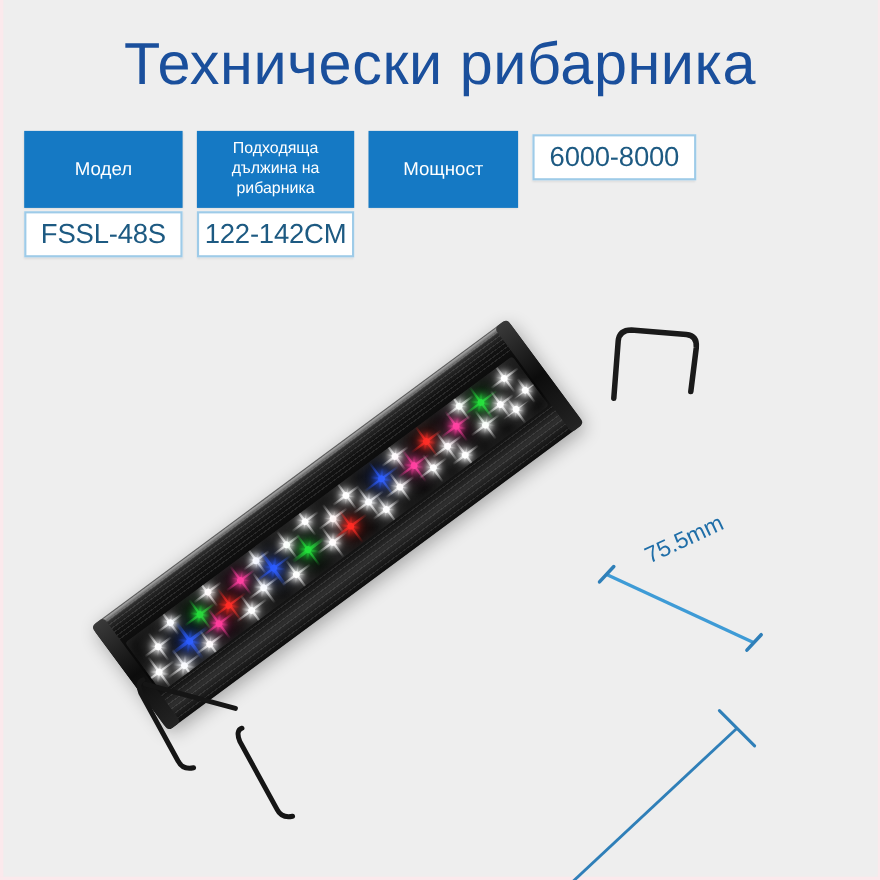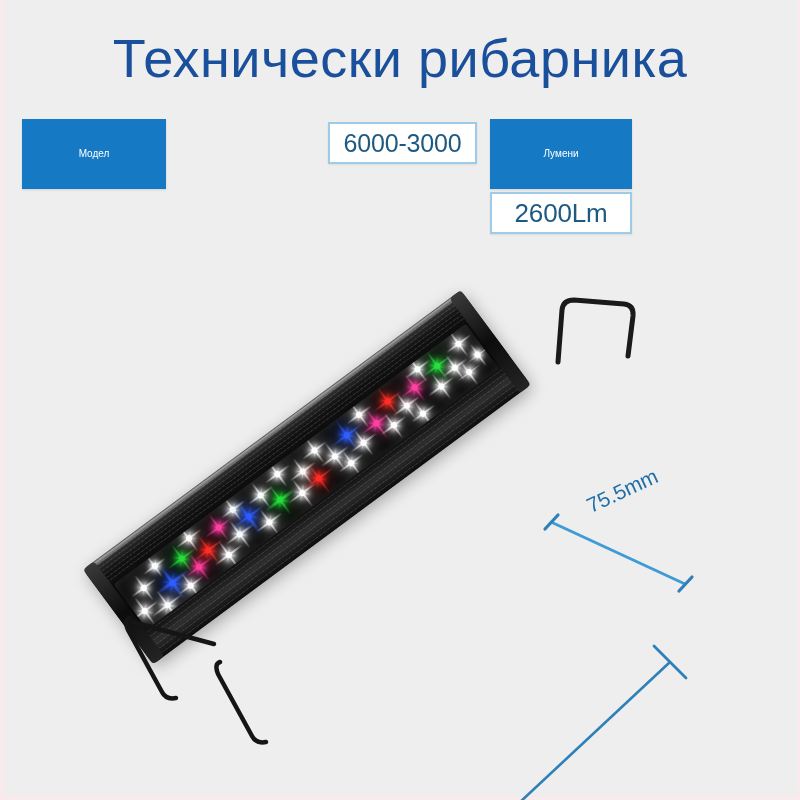--- a/index.html
+++ b/index.html
@@ -52,21 +52,21 @@
     color:#ffffff;
     height:70px;
     display:flex;
     align-items:center;
     justify-content:center;
     text-align:center;
     padding:2px 6px;
     line-height:1.22;
     box-shadow:0 1px 2px rgba(0,0,0,0.12);
   }
-  .spec-header .htxt { font-size:10px; font-weight:400; }
+  .spec-header .htxt { font-size:17px; font-weight:400; }
   .spec-col.c1 .spec-header .htxt,
   .spec-col.c3 .spec-header .htxt { font-size:14.5px; }
 
   .spec-value {
     background:#ffffff;
     border:2px solid #9ecbe8;
     height:42px;
     margin-top:3px;
     display:flex;
     align-items:center;
@@ -189,36 +189,40 @@
 <div class="edge-stripe bottom"></div>
 
 <div class="page-title">Технически рибарника</div>
 
 <div class="spec-table">
 
   <div class="spec-col c0">
     <div class="spec-header">
       <span class="htxt">Модел</span>
     </div>
-  </div>
-
+    <div class="spec-value">FSSL-48S</div>
+  </div>
+
+  <div class="spec-col c1">
+    <div class="spec-header">
+      <span class="htxt">Подходяща дължина на рибарника</span>
+    </div>
+    <div class="spec-value">122-142CM</div>
+  </div>
 
   <div class="spec-col c2">
+    <div class="spec-header">
+      <span class="htxt">Мощност</span>
+    </div>
   </div>
 
   <div class="spec-col c3">
-    <div class="spec-value">6000-3000</div>
-  </div>
-
-  <div class="spec-col c4">
-    <div class="spec-header">
-      <span class="htxt">Лумени</span>
-    </div>
-    <div class="spec-value">2600Lm</div>
-  </div>
+    <div class="spec-value">6000-8000</div>
+  </div>
+
 
 </div>
 
 <div class="product-stage">
 
   <div class="bracket" style="left:540px; top:40px;">
     <svg width="120" height="95" viewBox="0 0 120 95">
       <path d="M18 72 L22 20 Q23 10 34 10 L84 14 Q94 15 93 26 L88 66" fill="none" stroke="#1a1a1a" stroke-width="5" stroke-linecap="round" stroke-linejoin="round"></path>
     </svg>
   </div>

